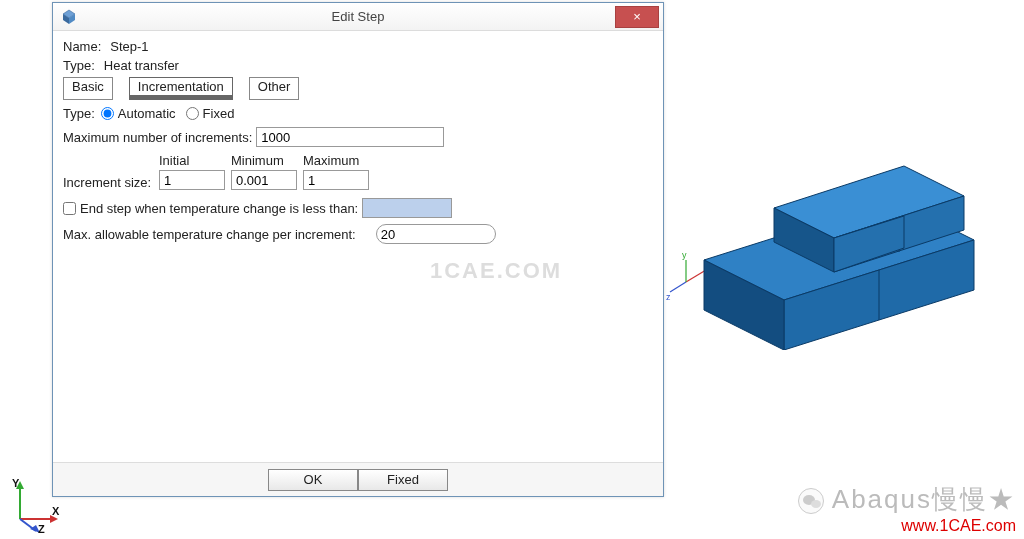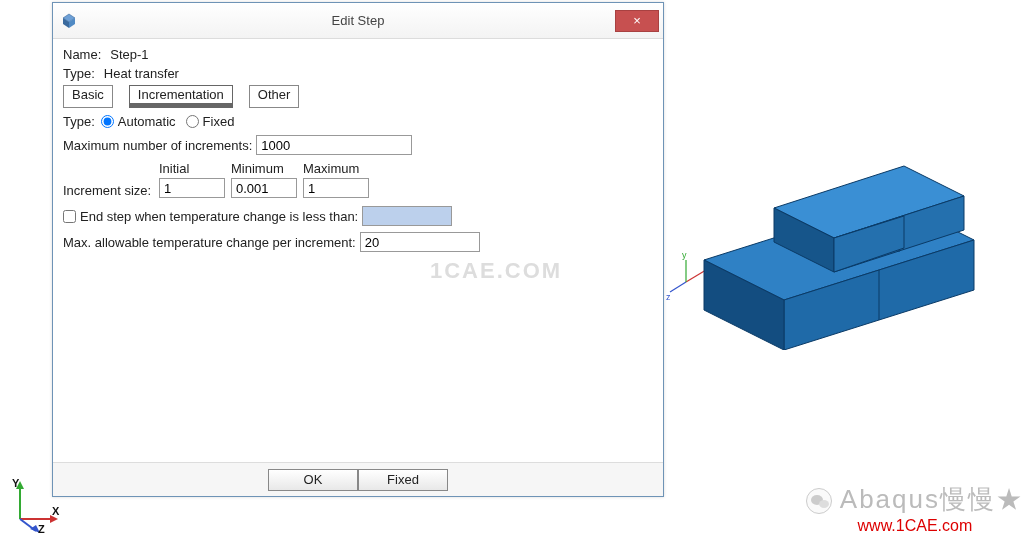--- a/index.html
+++ b/index.html
@@ -20,21 +20,21 @@
     top: 2px;
     width: 612px;
     height: 495px;
     border: 1px solid #6e93b6;
     background: #fff;
     box-shadow: 0 0 3px rgba(0,0,0,0.15);
     display: flex;
     flex-direction: column;
   }
   .titlebar {
-    height: 36px;
+    height: 28px;
     background: linear-gradient(#fff, #f3f3f3);
     border-bottom: 1px solid #dcdcdc;
     display: flex;
     align-items: center;
     position: relative;
   }
   .app-icon {
     width: 16px; height: 16px;
     margin-left: 8px;
     display: flex; align-items: center; justify-content: center;
@@ -103,21 +103,21 @@
   .inc-table .vals .rowlbl { width: 96px; }
   .inc-table .vals input { width: 66px; margin-right: 6px; }
   .cb-row { display: flex; align-items: center; margin-bottom: 6px; }
   .cb-row .cb-field {
     width: 90px; height: 20px;
     border: 1px solid #999;
     background: #bcd0ec;
     margin-left: 4px;
   }
   .lim-row { display: flex; align-items: center; margin-bottom: 6px; }
-  .lim-row input { margin-left: 4px; }
+  .lim-row input { margin-left: 20px; border-radius: 10px; }
   .btn-bar {
     height: 34px;
     border-top: 1px solid #ddd;
     background: #f6f6f6;
     display: flex;
     align-items: center;
     justify-content: center;
     padding: 0 40px;
   }
   .btn {
@@ -143,23 +143,23 @@
     position: absolute;
     left: 430px; top: 258px;
     color: #ddd;
     font-size: 22px;
     font-weight: 600;
     letter-spacing: 2px;
     pointer-events: none;
   }
   .wm-right {
     position: absolute;
-    right: 0;
+    right: 8px;
     bottom: 4px;
-    text-align: center;
+    text-align: right;
     pointer-events: none;
   }
   .wm-right .w1 { color: #bbb; font-size: 26px; letter-spacing: 2px; }
   .wm-right .w1 b { color: #bbb; font-weight: 400; }
   .wm-right .w2 { color: #888; font-size: 22px; }
   .wm-right .w3 { color: #d00; font-size: 16px; }
   .wechat-ico {
     display:inline-block; vertical-align:middle;
     width:26px; height:26px; border-radius:50%;
     border:1px solid #ccc; margin-right:8px; position:relative;
@@ -218,21 +218,21 @@
     <div class="radio-row">
       <span>Type:</span>
       <input type="radio" checked="" style="">
       <span>Automatic</span>
       <input type="radio" style="margin-left: 8px;">
       <span>Fixed</span>
     </div>
 
     <div class="field-row">
       <span>Maximum number of increments:</span>
-      <input type="text" style="width: 156px;" value="1000">
+      <input type="text" style="width: 188px;" value="1000">
     </div>
 
     <div class="inc-table">
       <div class="hdr">
         <div>Initial</div>
         <div>Minimum</div>
         <div>Maximum</div>
       </div>
       <div class="vals">
         <span class="rowlbl">Increment size:</span>

